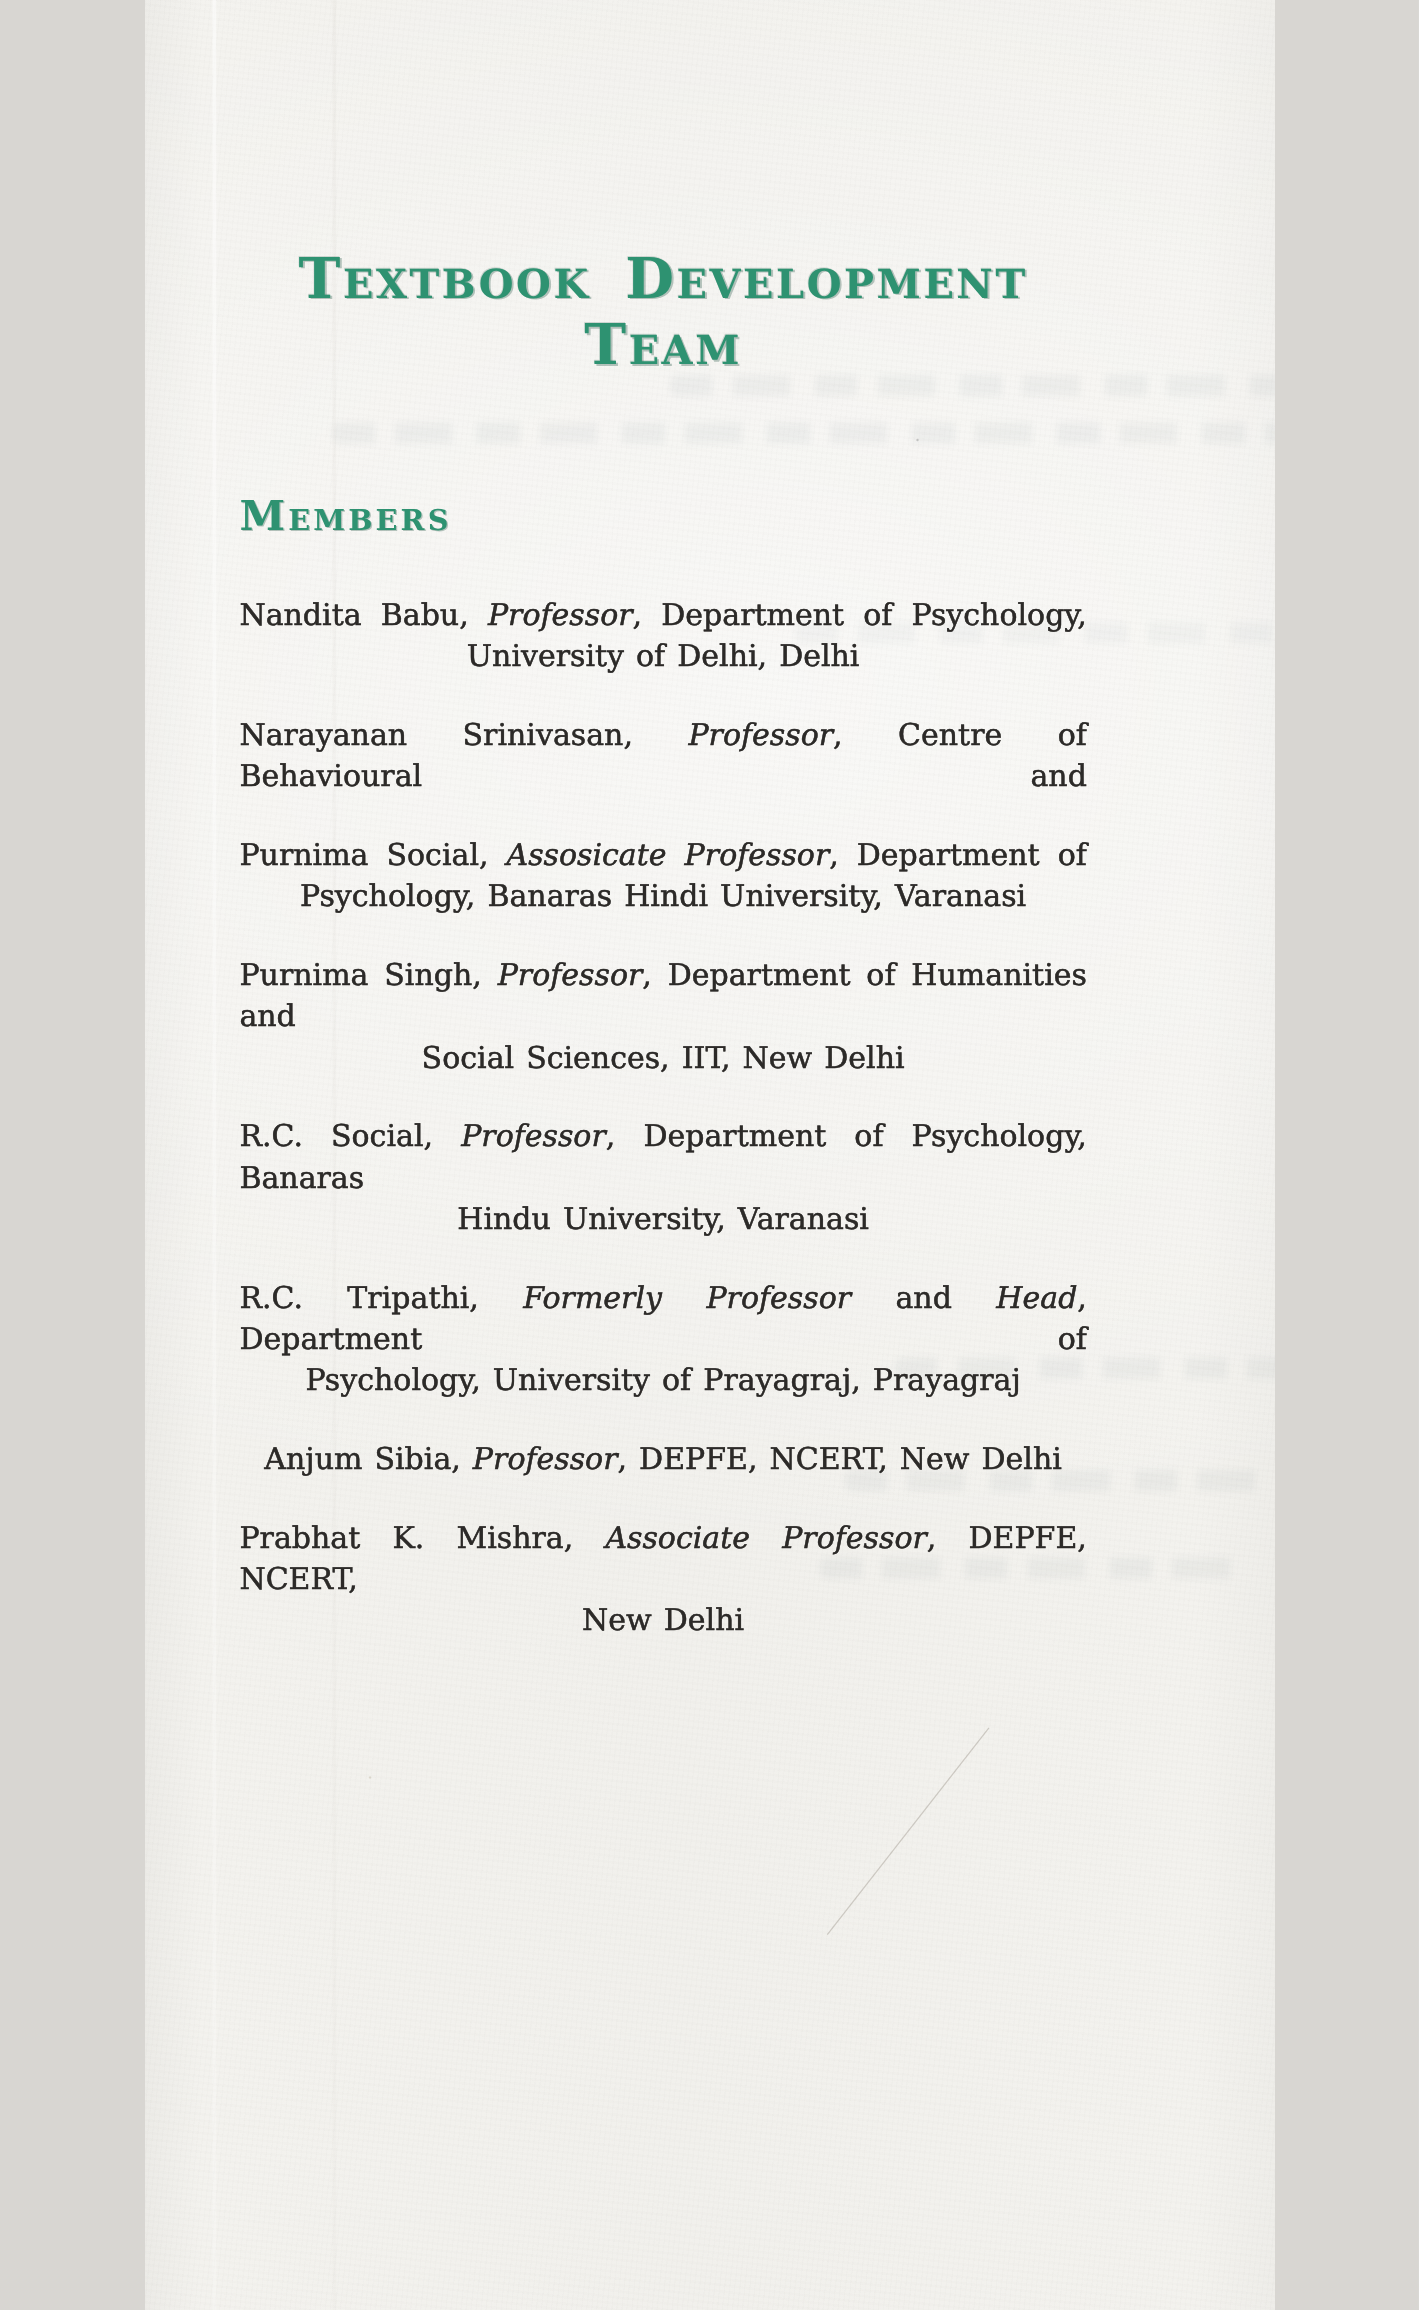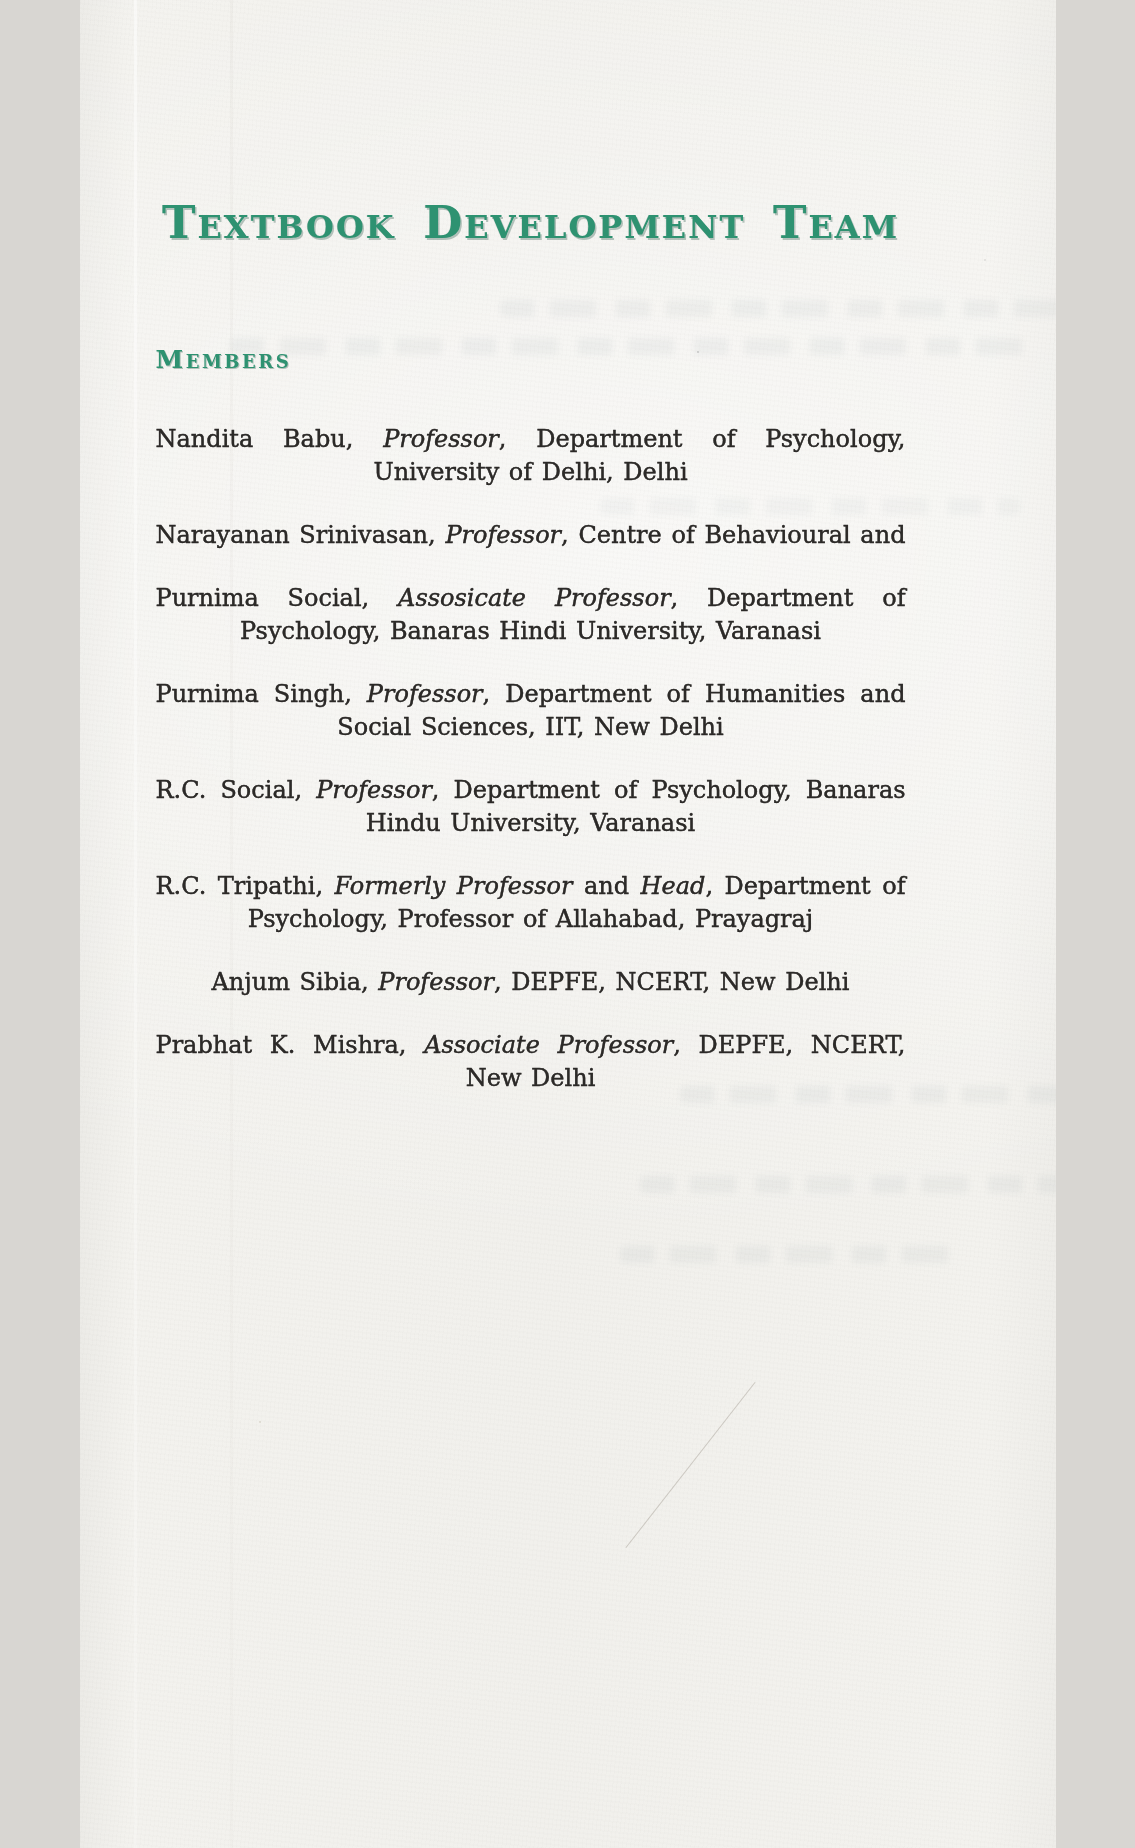--- a/index.html
+++ b/index.html
@@ -2,21 +2,21 @@
 <html><head>
 <meta charset="utf-8">
 <style>
   html, body {
     margin: 0;
     padding: 0;
     background: #d8d6d2;
   }
   .page {
     position: relative;
-    width: 976px;
+    width: 904px;
     height: 1848px;
     margin: 0 auto;
     overflow: hidden;
     background:
       radial-gradient(1400px 1000px at 55% 30%, rgba(255,255,255,0.55), rgba(255,255,255,0) 70%),
       linear-gradient(90deg, #ecebe7 0%, #f3f2ee 5%, #f1f0ec 48%, #f3f2ee 93%, #eeede9 100%),
       #f1f0ec;
     font-family: "DejaVu Serif", "Liberation Serif", serif;
     color: var(--body-text, #2c2a28);
   }
@@ -84,21 +84,21 @@
     line-height: 53px;
     letter-spacing: 2px;
     word-spacing: 10px;
     color: var(--heading-green, #2e9271);
     text-shadow: 1.5px 1.5px 0 rgba(25,75,60,0.3), -0.5px -0.5px 0 rgba(25,75,60,0.18);
   }
   .section-heading {
     margin: 40px 0 44px 0;
     font-variant: small-caps;
     font-weight: bold;
-    font-size: 25px;
+    font-size: 33px;
     line-height: 38px;
     letter-spacing: 2.5px;
     color: var(--heading-green, #2e9271);
     text-shadow: 1px 1px 0 rgba(25,75,60,0.3);
   }
   .section-heading:first-child { margin-top: 92px; }
   .member {
     margin: 0 0 30px 0;
     font-size: 24px;
     line-height: 33px;
@@ -146,21 +146,21 @@
         <div class="member">
           <div class="line fill"><span>Purnima Singh, </span><span class="it">Professor</span><span>, Department of Humanities and</span></div>
           <div class="line"><span>Social Sciences, IIT, New Delhi</span></div>
         </div>
         <div class="member">
           <div class="line fill"><span>R.C. Social, </span><span class="it">Professor</span><span>, Department of Psychology, Banaras</span></div>
           <div class="line"><span>Hindu University, Varanasi</span></div>
         </div>
         <div class="member">
           <div class="line fill"><span>R.C. Tripathi, </span><span class="it">Formerly Professor</span><span> and </span><span class="it">Head</span><span>, Department of</span></div>
-          <div class="line"><span>Psychology, Professor of Allahabad, Prayagraj</span></div>
+          <div class="line"><span>Psychology, University of Prayagraj, Prayagraj</span></div>
         </div>
         <div class="member">
           <div class="line"><span>Anjum Sibia, </span><span class="it">Professor</span><span>, DEPFE, NCERT, New Delhi</span></div>
         </div>
         <div class="member">
           <div class="line fill"><span>Prabhat K. Mishra, </span><span class="it">Associate Professor</span><span>, DEPFE, NCERT,</span></div>
           <div class="line"><span>New Delhi</span></div>
         </div>
       </div>
   </div>

